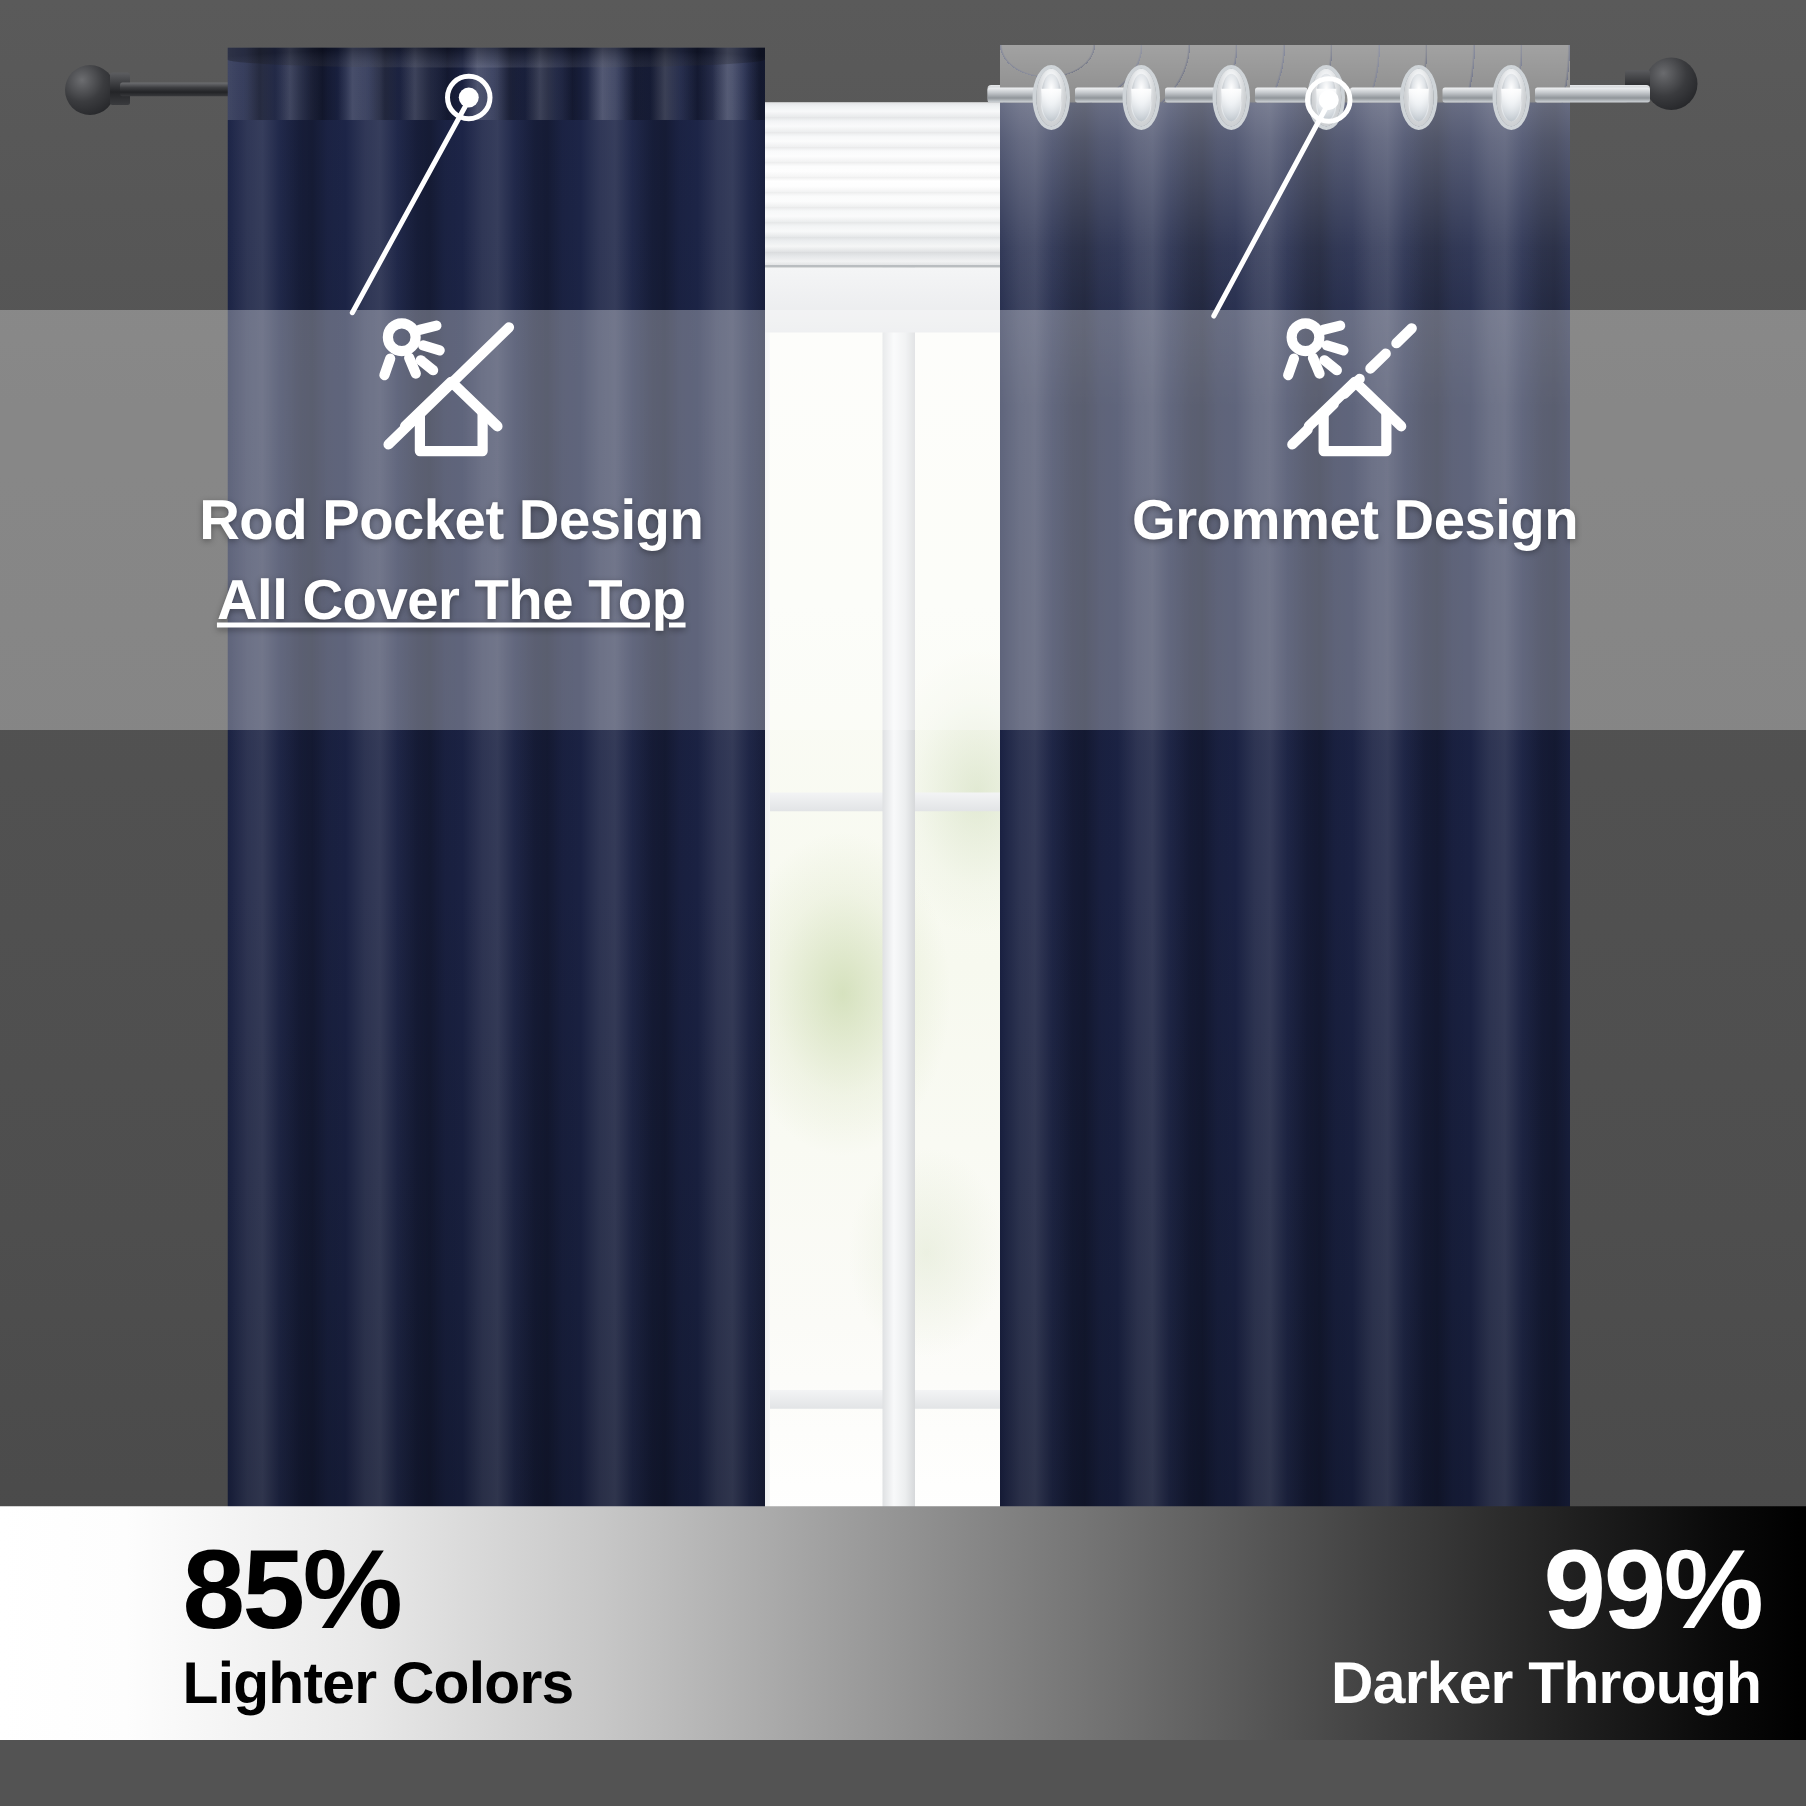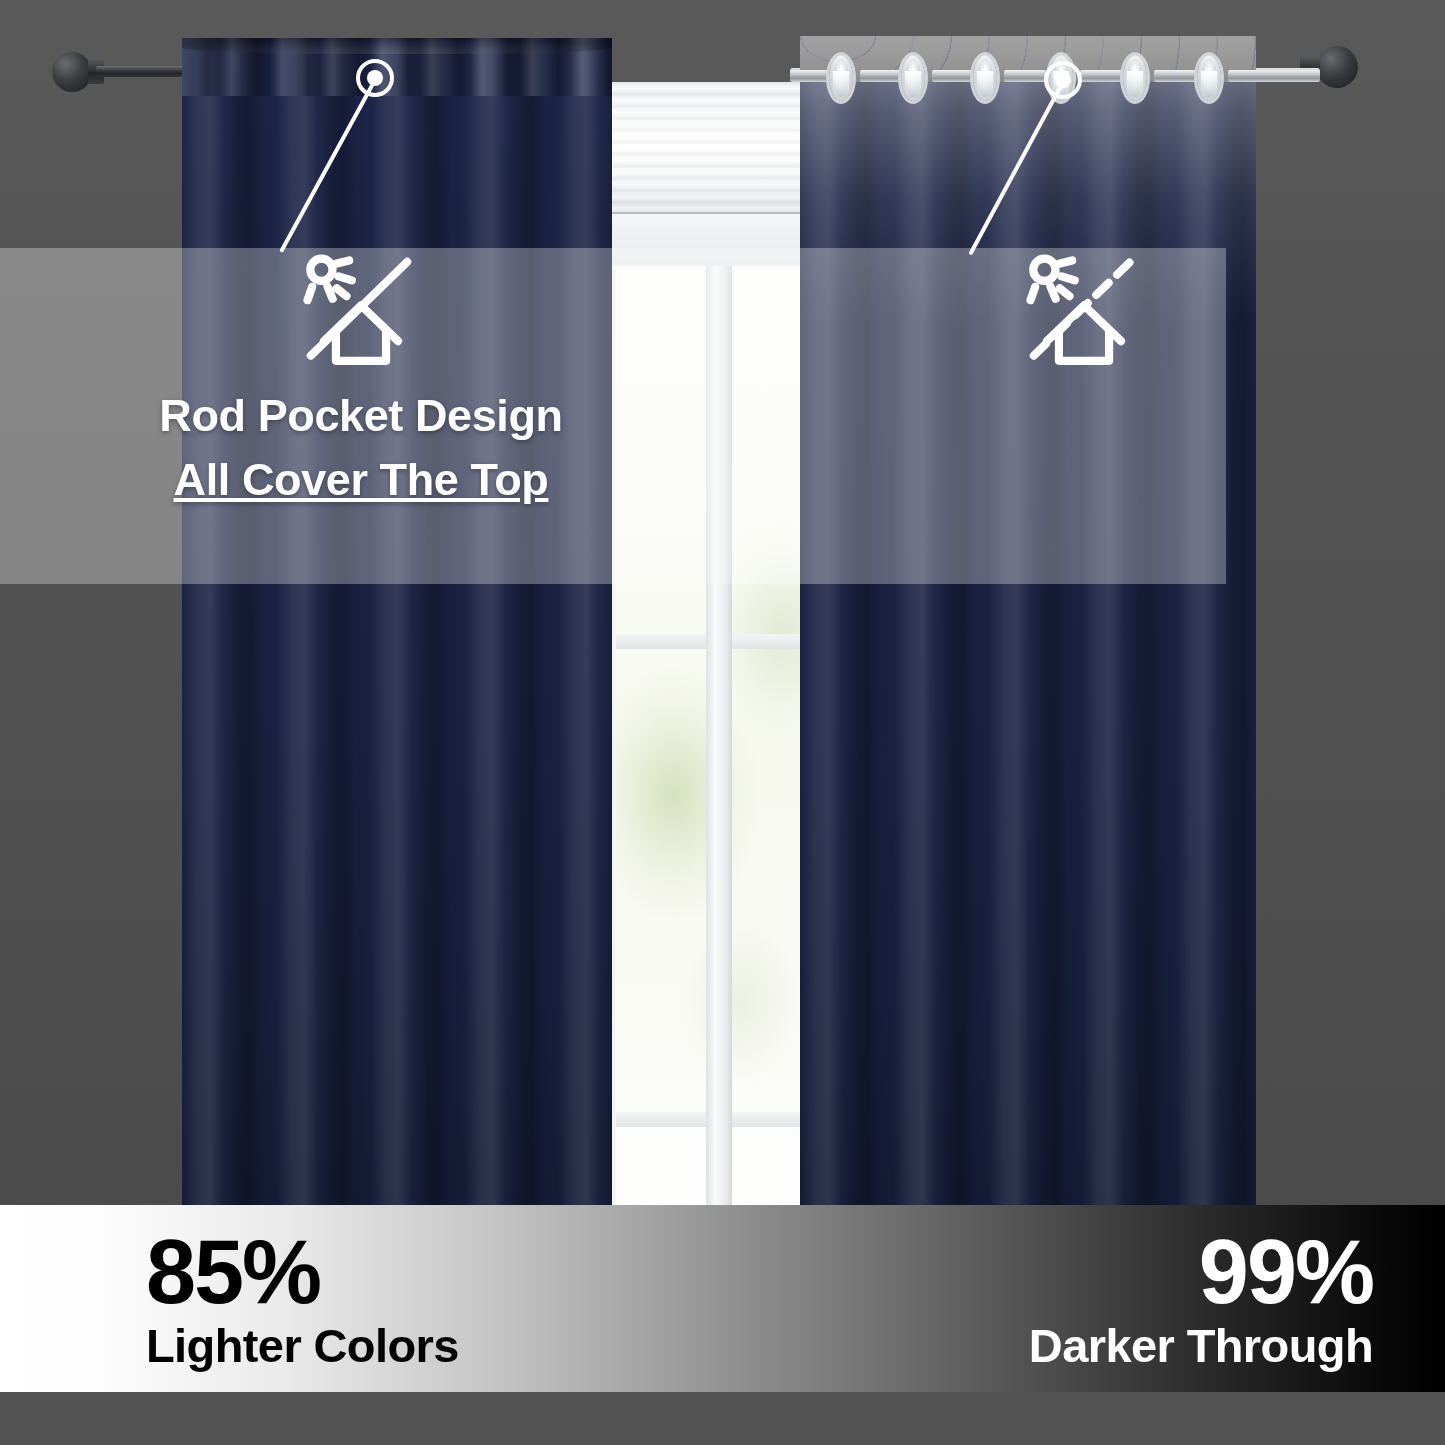--- a/index.html
+++ b/index.html
@@ -246,21 +246,21 @@
     background: #ffffff;
     transform-origin: 0 50%;
     height: 4px;
     border-radius: 2px;
   }
 
   
   .info-band {
     position: absolute;
     left: 0; top: 248px;
-    width: 1226px; height: 336px;
+    width: 1445px; height: 336px;
     background: rgba(255,255,255,0.30);
   }
   .info-col {
     position: absolute;
     top: 0;
     width: 722px; height: 336px;
     display: flex;
     flex-direction: column;
     align-items: center;
     justify-content: flex-start;
@@ -299,21 +299,21 @@
   }
   .stat {
     position: absolute;
     top: 0;
     width: 722px; height: 187px;
     display: flex;
     flex-direction: column;
     justify-content: center;
   }
   .stat.left  { left: 0;    align-items: flex-start; padding-left: 146px; box-sizing: border-box; }
-  .stat.right { left: 723px; align-items: flex-end;  padding-right: 72px;  box-sizing: border-box; }
+  .stat.right { left: 723px; align-items: flex-end;  padding-right: 36px;  box-sizing: border-box; }
 
   .stat-value {
     font-size: 90px;
     font-weight: bold;
     line-height: 0.98;
     letter-spacing: -2px;
   }
   .stat-label {
     font-size: 47px;
     font-weight: bold;
@@ -414,20 +414,21 @@
           <line x1="13" y1="31" x2="9.5" y2="41"></line>
           <line x1="24.5" y1="30.5" x2="28.5" y2="40"></line>
           <line x1="31" y1="13.5" x2="41" y2="11"></line>
           <line x1="33" y1="23" x2="43" y2="26"></line>
           <line x1="31.5" y1="32" x2="39" y2="38"></line>
           <polyline points="22,72 50,45 78,72"></polyline>
           <polyline points="31,64 31,87 69,87 69,64"></polyline>
           <line x1="12" y1="83" x2="85" y2="12" stroke-dasharray="13 9"></line>
         </g>
       </svg>
+      <div class="feature-title line1">Grommet Design</div>
     </div>
   </div>
 
   <div class="stats-banner">
     <div class="stat left">
       <div class="stat-value">85%</div>
       <div class="stat-label">Lighter Colors</div>
     </div>
     <div class="stat right">
       <div class="stat-value">99%</div>

